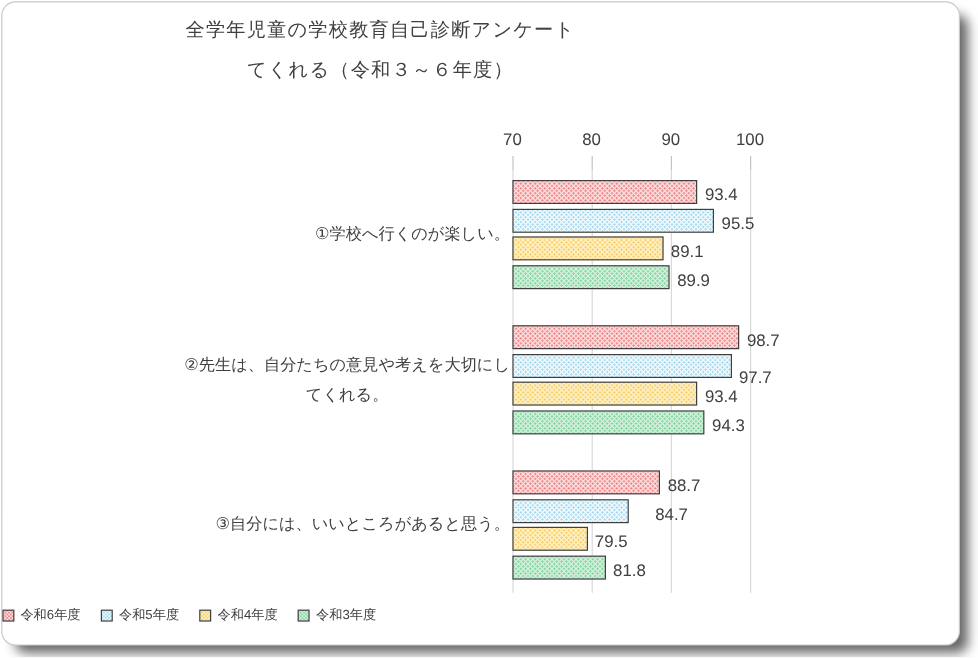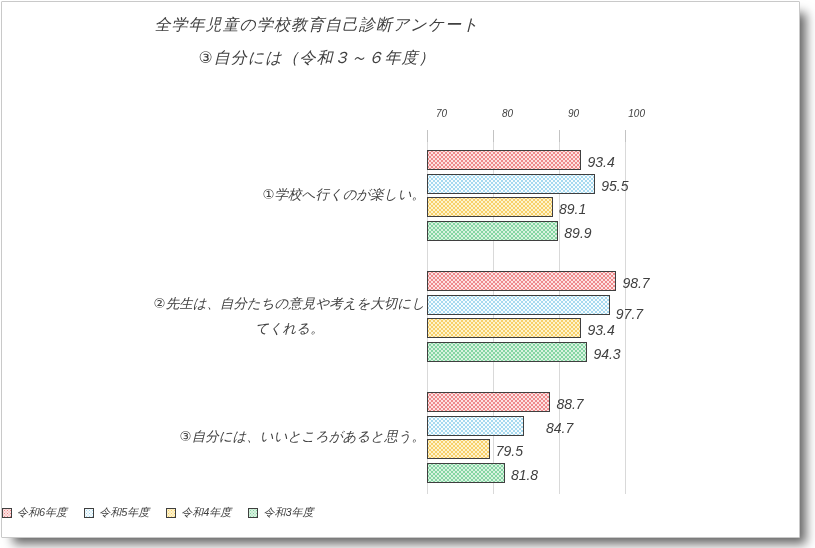--- a/index.html
+++ b/index.html
@@ -1,46 +1,46 @@
 <!DOCTYPE html>
 <html><head>
 <meta charset="utf-8">
 <style>
   html,body{margin:0;padding:0;background:#ffffff;}
   .stage{position:relative;width:815px;height:548px;background:#ffffff;overflow:hidden;
          font-family:"Liberation Sans","DejaVu Sans",sans-serif;color:#404040;}
   .card{position:absolute;left:1px;top:1px;width:797px;height:535px;background:#ffffff;
-        border:1px solid #c9c9c9;border-radius:1px;
-        box-shadow:9px 9px 10px -3px rgba(0,0,0,0.60);font-style:italic;}
+        border:1px solid #c9c9c9;border-radius:12px;
+        box-shadow:9px 9px 10px -3px rgba(0,0,0,0.60);}
   .title1{position:absolute;left:0;top:13px;width:630px;text-align:center;
           font-size:16px;letter-spacing:1px;color:#404040;}
   .title2{position:absolute;left:0;top:46px;width:630px;text-align:center;
           font-size:16px;letter-spacing:1px;color:#404040;}
   .title3{position:absolute;left:404px;top:79px;font-size:13.5px;color:#404040;}
   #chart{position:absolute;left:0;top:0;width:797px;height:535px;}
-  .axis-label{position:absolute;width:40px;text-align:right;font-size:10px;color:#404040;}
+  .axis-label{position:absolute;width:40px;text-align:center;font-size:14px;color:#404040;}
   .tick{position:absolute;width:1px;background:#c3c3c3;}
   .gridline{position:absolute;width:1px;background:#d9d9d9;}
   .cat-label{position:absolute;display:flex;justify-content:flex-end;align-items:center;
              font-size:13.5px;color:#404040;}
   .cat-label .inner{display:inline-block;text-align:center;line-height:1.9;}
   .bar{position:absolute;border:1px solid #3f3f3f;box-sizing:border-box;}
   .val-label{position:absolute;font-size:14px;color:#404040;white-space:nowrap;}
   .legend{position:absolute;left:0;top:503px;width:797px;display:flex;
           justify-content:flex-start;align-items:center;gap:17px;}
   .legend-item{display:flex;align-items:center;gap:5px;font-size:11px;color:#404040;}
   .swatch{width:8px;height:8px;border:1px solid #3f3f3f;box-sizing:content-box;}
 </style>
 </head>
 <body>
 
 <div class="stage">
   <div class="card">
     <div class="title1">全学年児童の学校教育自己診断アンケート</div>
-    <div class="title2">③自分には（令和３～６年度）</div>
+    <div class="title2">てくれる（令和３～６年度）</div>
     <div id="chart">
         <div class="axis-label" style="left: 405px; top: 106px;">70</div>
         <div class="tick" style="left: 425px; top: 128px; height: 12px;"></div>
         <div class="gridline" style="left: 425px; top: 140px; height: 352px;"></div>
         <div class="axis-label" style="left: 471px; top: 106px;">80</div>
         <div class="tick" style="left: 491px; top: 128px; height: 12px;"></div>
         <div class="gridline" style="left: 491px; top: 140px; height: 352px;"></div>
         <div class="axis-label" style="left: 537px; top: 106px;">90</div>
         <div class="tick" style="left: 557px; top: 128px; height: 12px;"></div>
         <div class="gridline" style="left: 557px; top: 140px; height: 352px;"></div>

